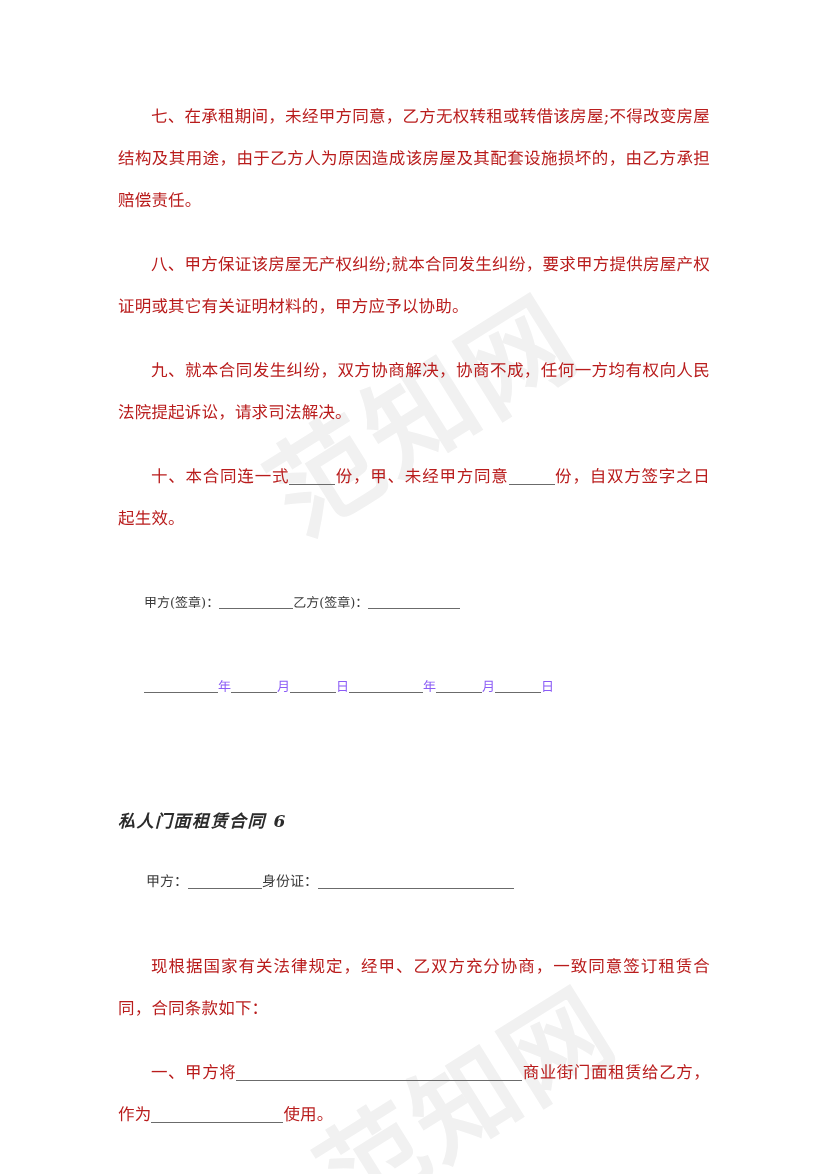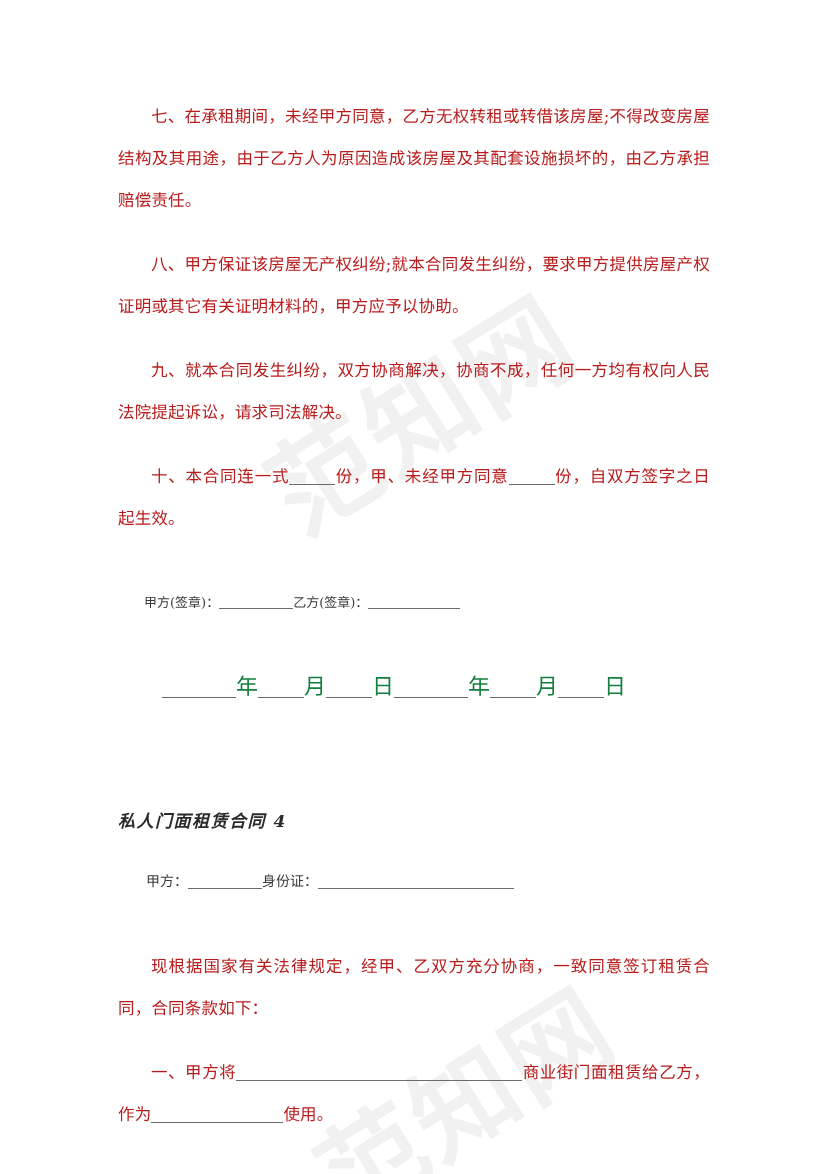--- a/index.html
+++ b/index.html
@@ -82,23 +82,23 @@
 
   
   .sig-line {
     font-size: 13px;
     line-height: 42px;
     color: #3a3a3a;
     text-indent: 2em;
     white-space: nowrap;
   }
   .date-line {
-    font-size: 22px;
+    font-size: 13px;
     line-height: 42px;
-    color: #15803d;
+    color: #8b5cf6;
     text-indent: 2em;
     white-space: nowrap;
   }
 
   
   .blank {
     display: inline-block;
     border-bottom: 1px solid #6b6b6b;
     height: 1em;
     vertical-align: -0.18em;
@@ -159,21 +159,21 @@
     <div class="gap-md"></div>
 
     <div class="sig-line"><span>甲方(签章)：</span><span class="blank b-md"></span><span>乙方(签章)：</span><span class="blank b-lg"></span></div>
 
     <div class="gap-md"></div>
 
     <div class="date-line"><span class="blank b-md"></span><span>年</span><span class="blank b-sm"></span><span>月</span><span class="blank b-sm"></span><span>日</span><span class="blank b-md"></span><span>年</span><span class="blank b-sm"></span><span>月</span><span class="blank b-sm"></span><span>日</span></div>
 
     <div class="gap-lg"></div>
 
-    <div class="doc-title">私人门面租赁合同 4</div>
+    <div class="doc-title">私人门面租赁合同 6</div>
 
     <div class="gap-sm"></div>
 
     <div class="field-line"><span>甲方：</span><span class="blank b-md"></span><span>身份证：</span><span class="blank b-xxl"></span></div>
 
     <div class="gap-sm"></div>
 
 
     <div class="gap-sm"></div>
 

